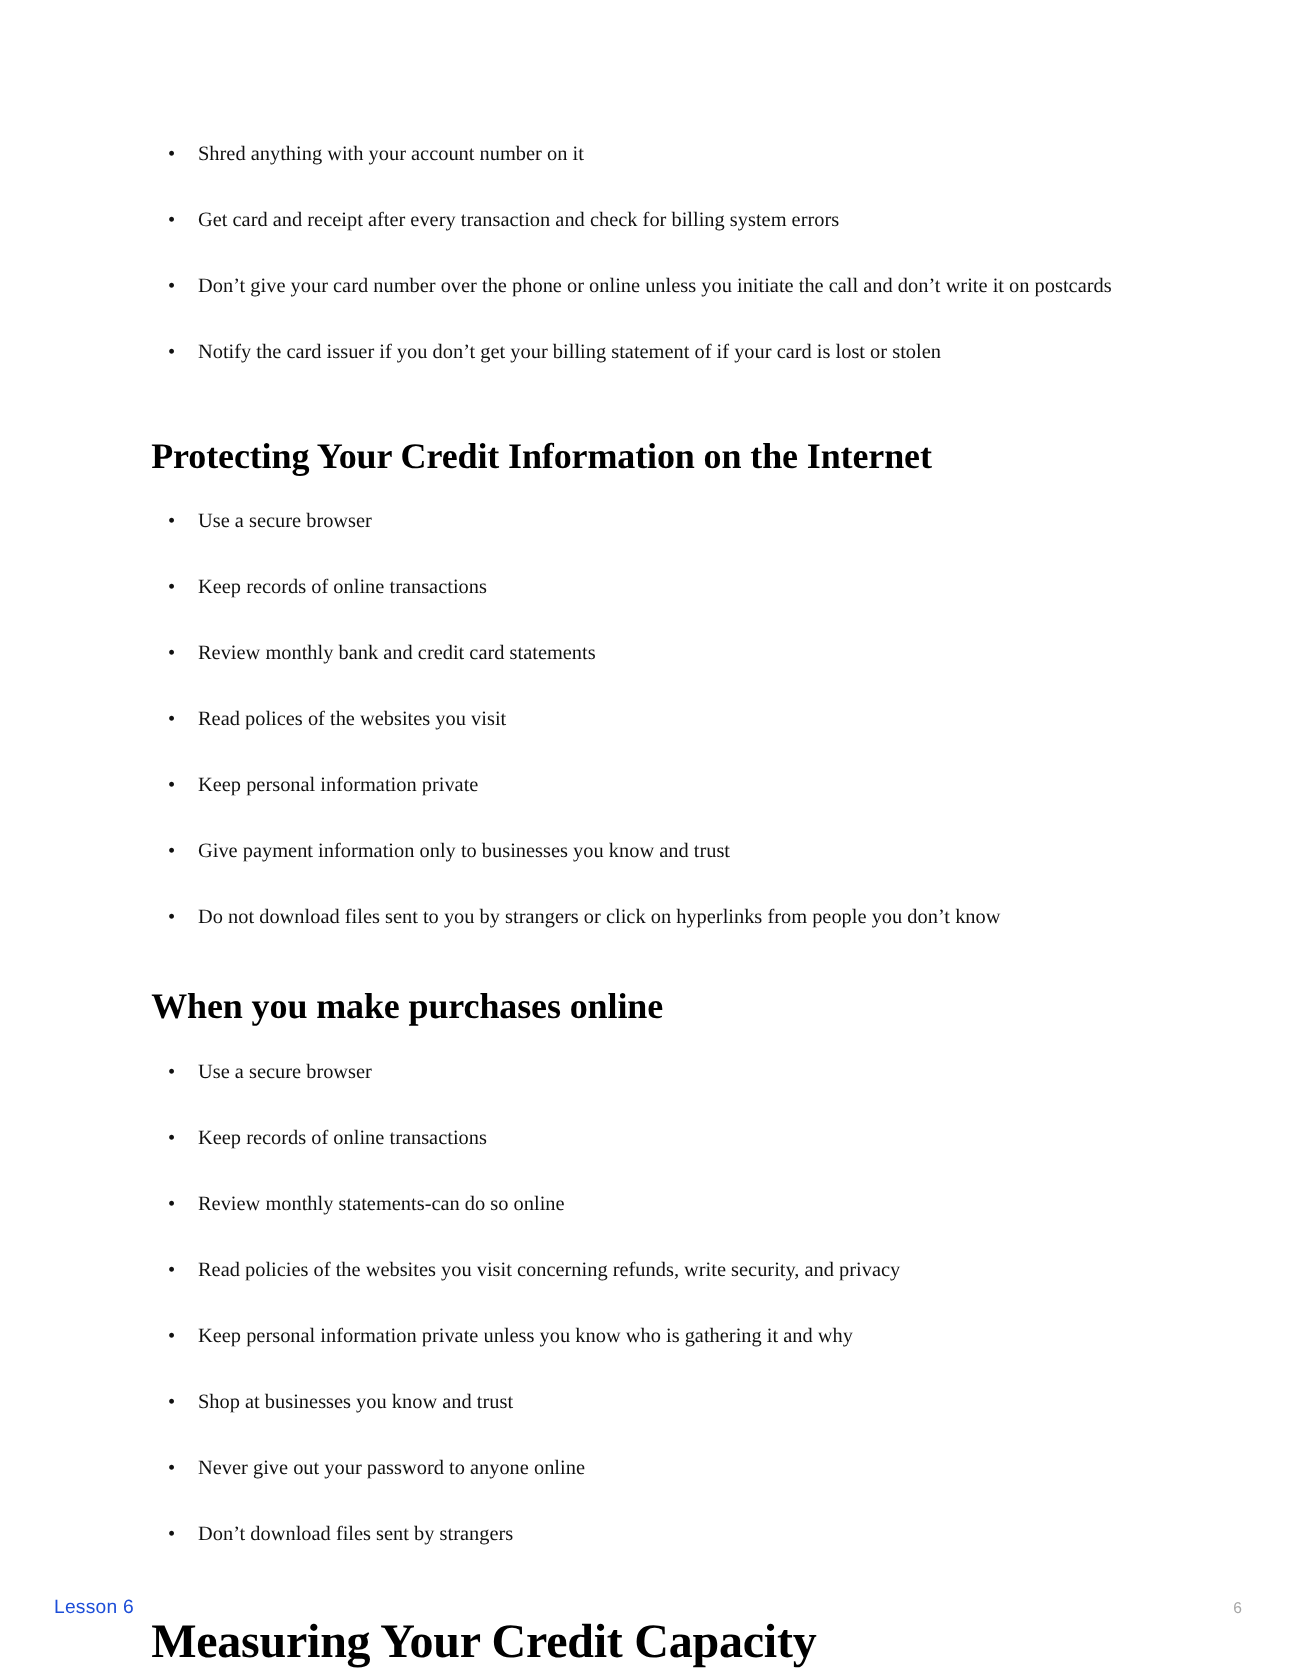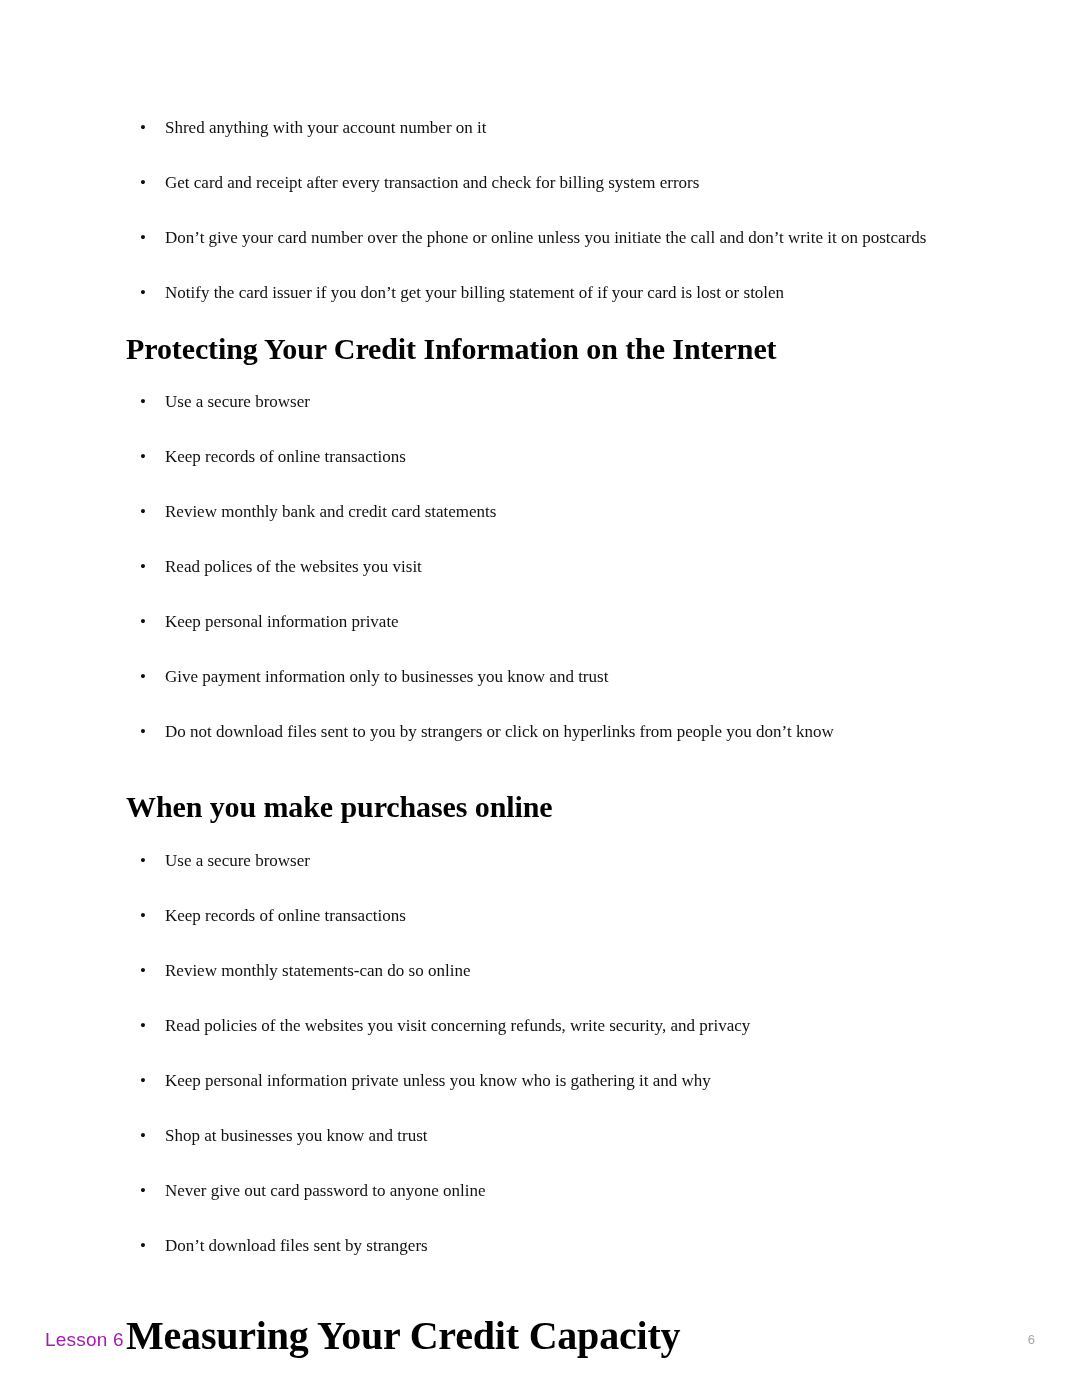--- a/index.html
+++ b/index.html
@@ -46,21 +46,21 @@
     font-weight: bold;
     font-size: 40px;
     line-height: 1.15;
     color: #000000;
     margin: 0;
     padding: 0;
     letter-spacing: -0.2px;
   }
 
   
-  .heading-block-1 { margin-top: 23px; margin-bottom: 20px; }
+  .heading-block-1 { margin-top: 55px; margin-bottom: 20px; }
   .heading-block-2 { margin-top: 42px; margin-bottom: 20px; }
   .heading-block-3 { margin-top: 52px; margin-bottom: 0; }
 
   
   ul.bullets {
     list-style: none;
     margin: 0;
     padding: 0;
   }
   ul.bullets > li {
@@ -96,23 +96,23 @@
     left: 0;
     right: 0;
     top: 1330px;
     height: 24px;
     font-family: "Liberation Sans", "DejaVu Sans", sans-serif;
   }
   .footer .footer-left {
     position: absolute;
     left: 45px;
     top: 0;
-    font-size: 19px;
+    font-size: 16px;
     line-height: 20px;
-    color: #a21caf;
+    color: #1d4ed8;
     letter-spacing: 0.2px;
   }
   .footer .footer-right {
     position: absolute;
     right: 45px;
     top: 0;
     font-size: 13px;
     line-height: 20px;
     color: #a6a6a6;
     text-align: right;
@@ -203,21 +203,21 @@
       <li>
         <span class="bullet-dot"></span>
         <span>Keep personal information private unless you know who is gathering it and why</span>
       </li>
       <li>
         <span class="bullet-dot"></span>
         <span>Shop at businesses you know and trust</span>
       </li>
       <li>
         <span class="bullet-dot"></span>
-        <span>Never give out card password to anyone online</span>
+        <span>Never give out your password to anyone online</span>
       </li>
       <li>
         <span class="bullet-dot"></span>
         <span>Don’t download files sent by strangers</span>
       </li>
     </ul>
 
     <div class="heading-block-3">
       <h1 class="major-heading">Measuring Your Credit Capacity</h1>
     </div>

